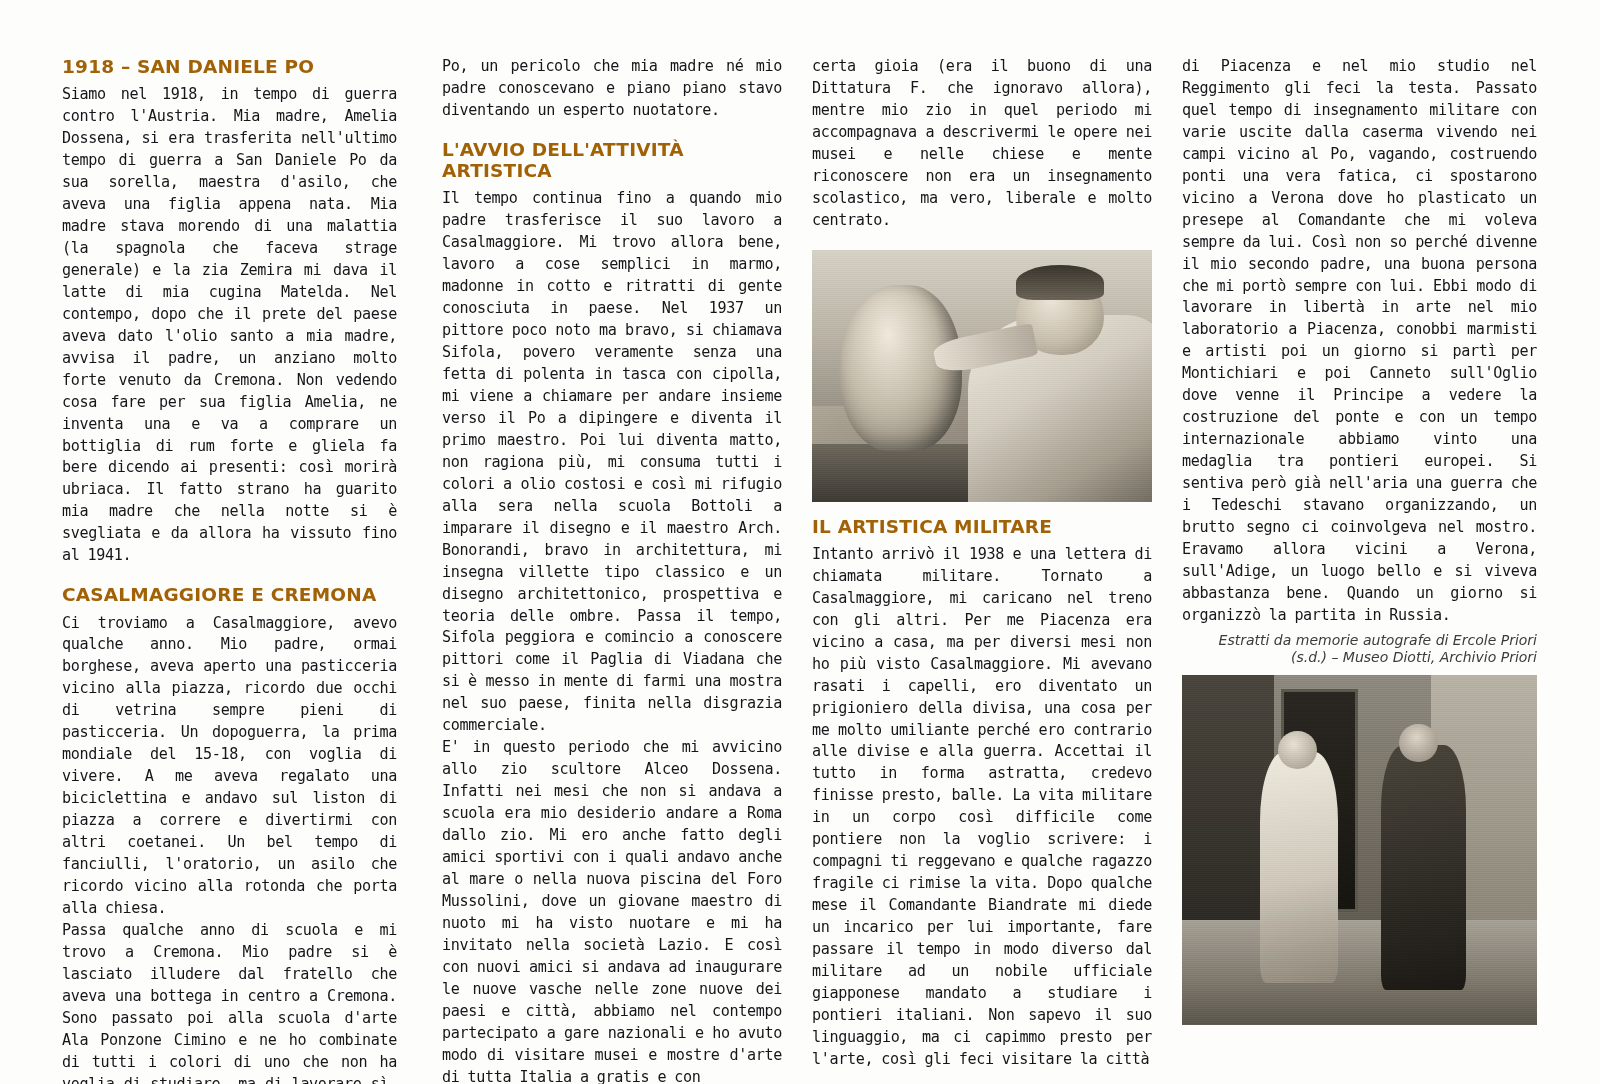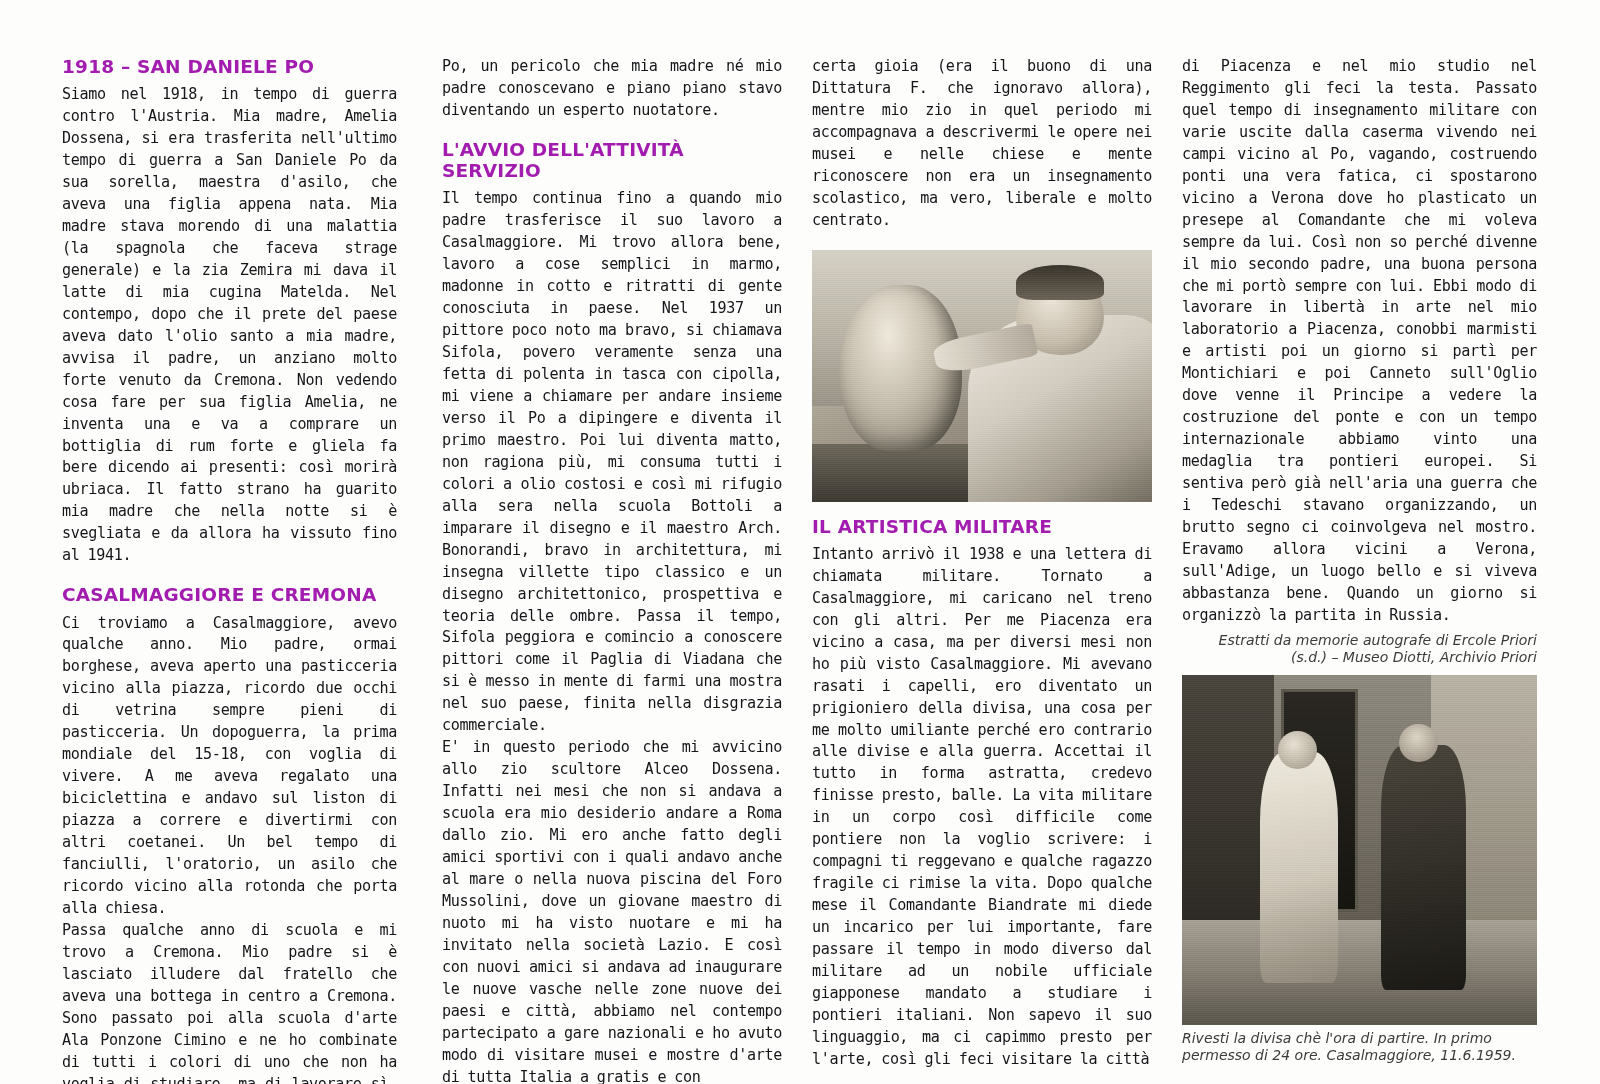--- a/index.html
+++ b/index.html
@@ -31,21 +31,21 @@
   .col-1 { width: 335px; }
   .col-2 { width: 340px; margin-left: 15px; }
   .col-3 { width: 340px; }
   .col-4 { width: 355px; }
 
   h2.sec-head {
     font-family: "DejaVu Sans", sans-serif;
     font-size: 18.5px;
     font-weight: bold;
     letter-spacing: 0.2px;
-    color: #a21caf;
+    color: #a16207;
     margin: 0 0 7px 0;
     line-height: 1.15;
   }
   h2.sec-head.spaced { margin-top: 17px; }
 
   p.body {
     font-family: "DejaVu Sans Mono", monospace;
     font-size: 15.1px;
     line-height: 1.455;
     text-align: justify;
@@ -183,21 +183,21 @@
     <div class="col col-1">
       <h2 class="sec-head">1918 – SAN DANIELE PO</h2>
       <p class="body">Siamo nel 1918, in tempo di guerra contro l'Austria. Mia madre, Amelia Dossena, si era trasferita nell'ultimo tempo di guerra a San Daniele Po da sua sorella, maestra d'asilo, che aveva una figlia appena nata. Mia madre stava morendo di una malattia (la spagnola che faceva strage generale) e la zia Zemira mi dava il latte di mia cugina Matelda. Nel contempo, dopo che il prete del paese aveva dato l'olio santo a mia madre, avvisa il padre, un anziano molto forte venuto da Cremona. Non vedendo cosa fare per sua figlia Amelia, ne inventa una e va a comprare un bottiglia di rum forte e gliela fa bere dicendo ai presenti: così morirà ubriaca. Il fatto strano ha guarito mia madre che nella notte si è svegliata e da allora ha vissuto fino al 1941.</p>
       <h2 class="sec-head spaced">CASALMAGGIORE E CREMONA</h2>
       <p class="body">Ci troviamo a Casalmaggiore, avevo qualche anno. Mio padre, ormai borghese, aveva aperto una pasticceria vicino alla piazza, ricordo due occhi di vetrina sempre pieni di pasticceria. Un dopoguerra, la prima mondiale del 15-18, con voglia di vivere. A me aveva regalato una biciclettina e andavo sul liston di piazza a correre e divertirmi con altri coetanei. Un bel tempo di fanciulli, l'oratorio, un asilo che ricordo vicino alla rotonda che porta alla chiesa.</p>
       <p class="body">Passa qualche anno di scuola e mi trovo a Cremona. Mio padre si è lasciato illudere dal fratello che aveva una bottega in centro a Cremona. Sono passato poi alla scuola d'arte Ala Ponzone Cimino e ne ho combinate di tutti i colori di uno che non ha voglia di studiare, ma di lavorare sì. In questo periodo avevo cominciato il nuoto in</p>
     </div>
 
     <div class="col col-2">
       <p class="body">Po, un pericolo che mia madre né mio padre conoscevano e piano piano stavo diventando un esperto nuotatore.</p>
-      <h2 class="sec-head spaced">L'AVVIO DELL'ATTIVITÀ SERVIZIO</h2>
+      <h2 class="sec-head spaced">L'AVVIO DELL'ATTIVITÀ ARTISTICA</h2>
       <p class="body">Il tempo continua fino a quando mio padre trasferisce il suo lavoro a Casalmaggiore. Mi trovo allora bene, lavoro a cose semplici in marmo, madonne in cotto e ritratti di gente conosciuta in paese. Nel 1937 un pittore poco noto ma bravo, si chiamava Sifola, povero veramente senza una fetta di polenta in tasca con cipolla, mi viene a chiamare per andare insieme verso il Po a dipingere e diventa il primo maestro. Poi lui diventa matto, non ragiona più, mi consuma tutti i colori a olio costosi e così mi rifugio alla sera nella scuola Bottoli a imparare il disegno e il maestro Arch. Bonorandi, bravo in architettura, mi insegna villette tipo classico e un disegno architettonico, prospettiva e teoria delle ombre. Passa il tempo, Sifola peggiora e comincio a conoscere pittori come il Paglia di Viadana che si è messo in mente di farmi una mostra nel suo paese, finita nella disgrazia commerciale.</p>
       <p class="body">E' in questo periodo che mi avvicino allo zio scultore Alceo Dossena. Infatti nei mesi che non si andava a scuola era mio desiderio andare a Roma dallo zio. Mi ero anche fatto degli amici sportivi con i quali andavo anche al mare o nella nuova piscina del Foro Mussolini, dove un giovane maestro di nuoto mi ha visto nuotare e mi ha invitato nella società Lazio. E così con nuovi amici si andava ad inaugurare le nuove vasche nelle zone nuove dei paesi e città, abbiamo nel contempo partecipato a gare nazionali e ho avuto modo di visitare musei e mostre d'arte di tutta Italia a gratis e con</p>
     </div>
 
     <div class="col col-3">
       <p class="body">certa gioia (era il buono di una Dittatura F. che ignoravo allora), mentre mio zio in quel periodo mi accompagnava a descrivermi le opere nei musei e nelle chiese e mente riconoscere non era un insegnamento scolastico, ma vero, liberale e molto centrato.</p>
 
       <div class="photo photo-1">
         <div class="p1-bg"></div>
         <div class="p1-wall"></div>
@@ -225,17 +225,16 @@
         <div class="p2-door"></div>
         <div class="p2-wall-r"></div>
         <div class="p2-ground"></div>
         <div class="p2-man-a"></div>
         <div class="p2-man-a-head"></div>
         <div class="p2-man-b"></div>
         <div class="p2-man-b-head"></div>
         <div class="p2-grain"></div>
       </div>
 
-      <div class="caption">Rivesti la divisa chè l'ora di partire. In primo permesso di 24 ore. Casalmaggiore, 11.6.1959.</div>
     </div>
 
   </div>
 </div>
 
 </body></html>

